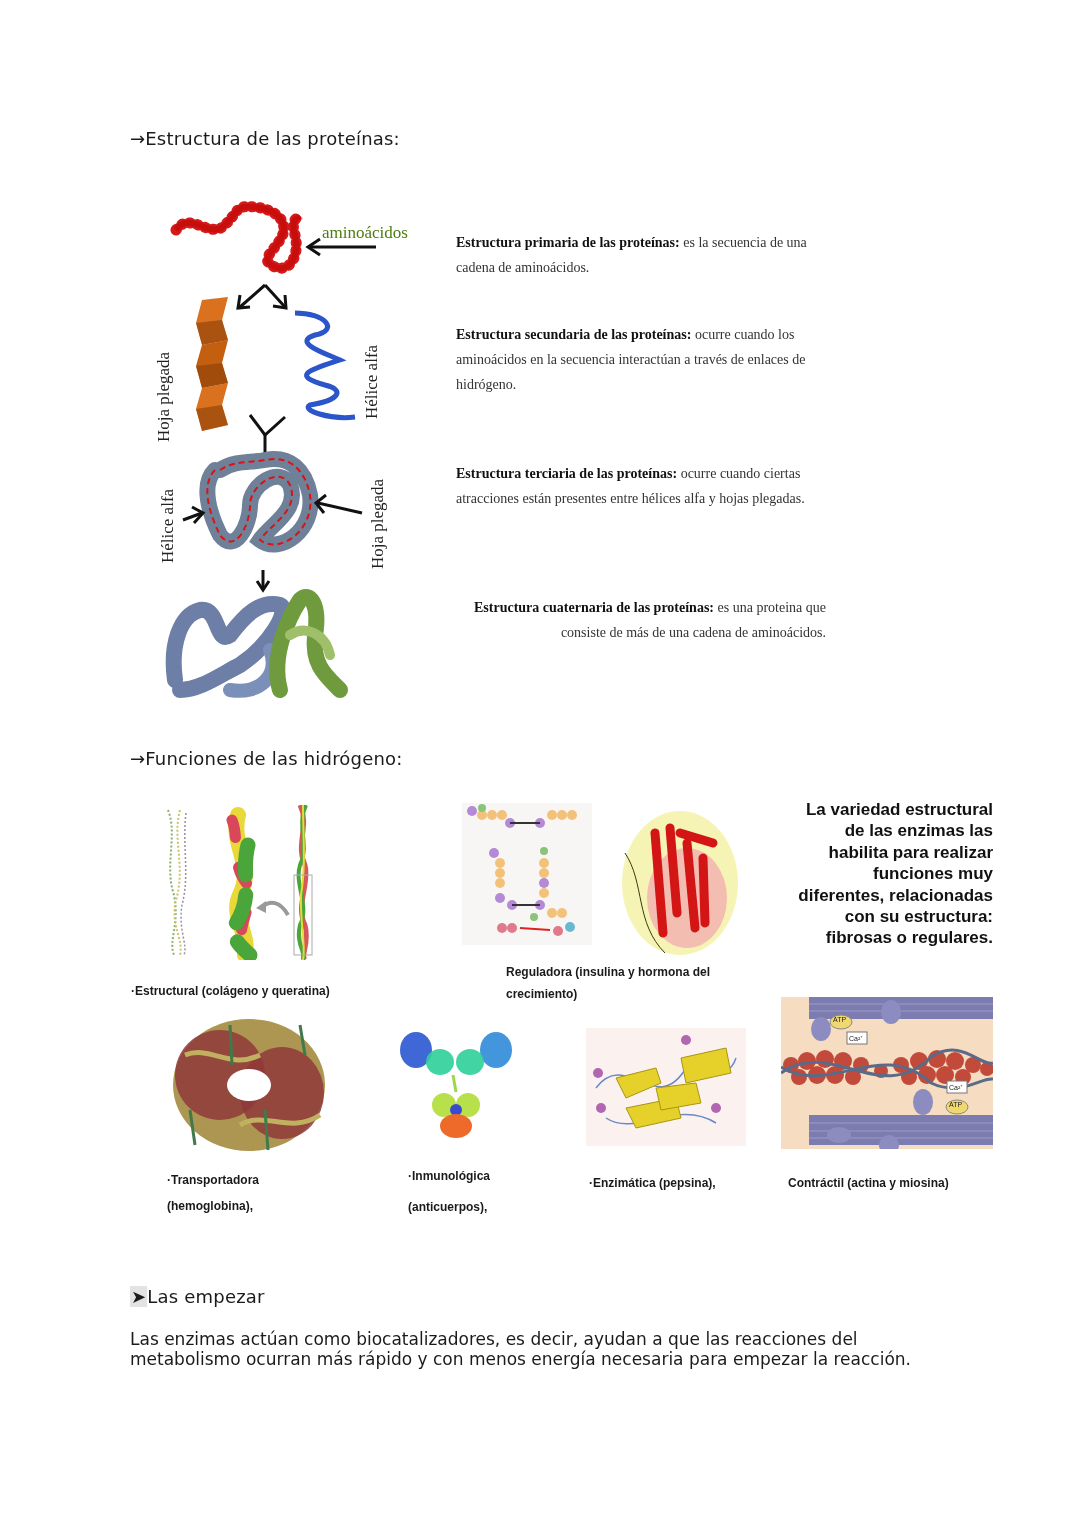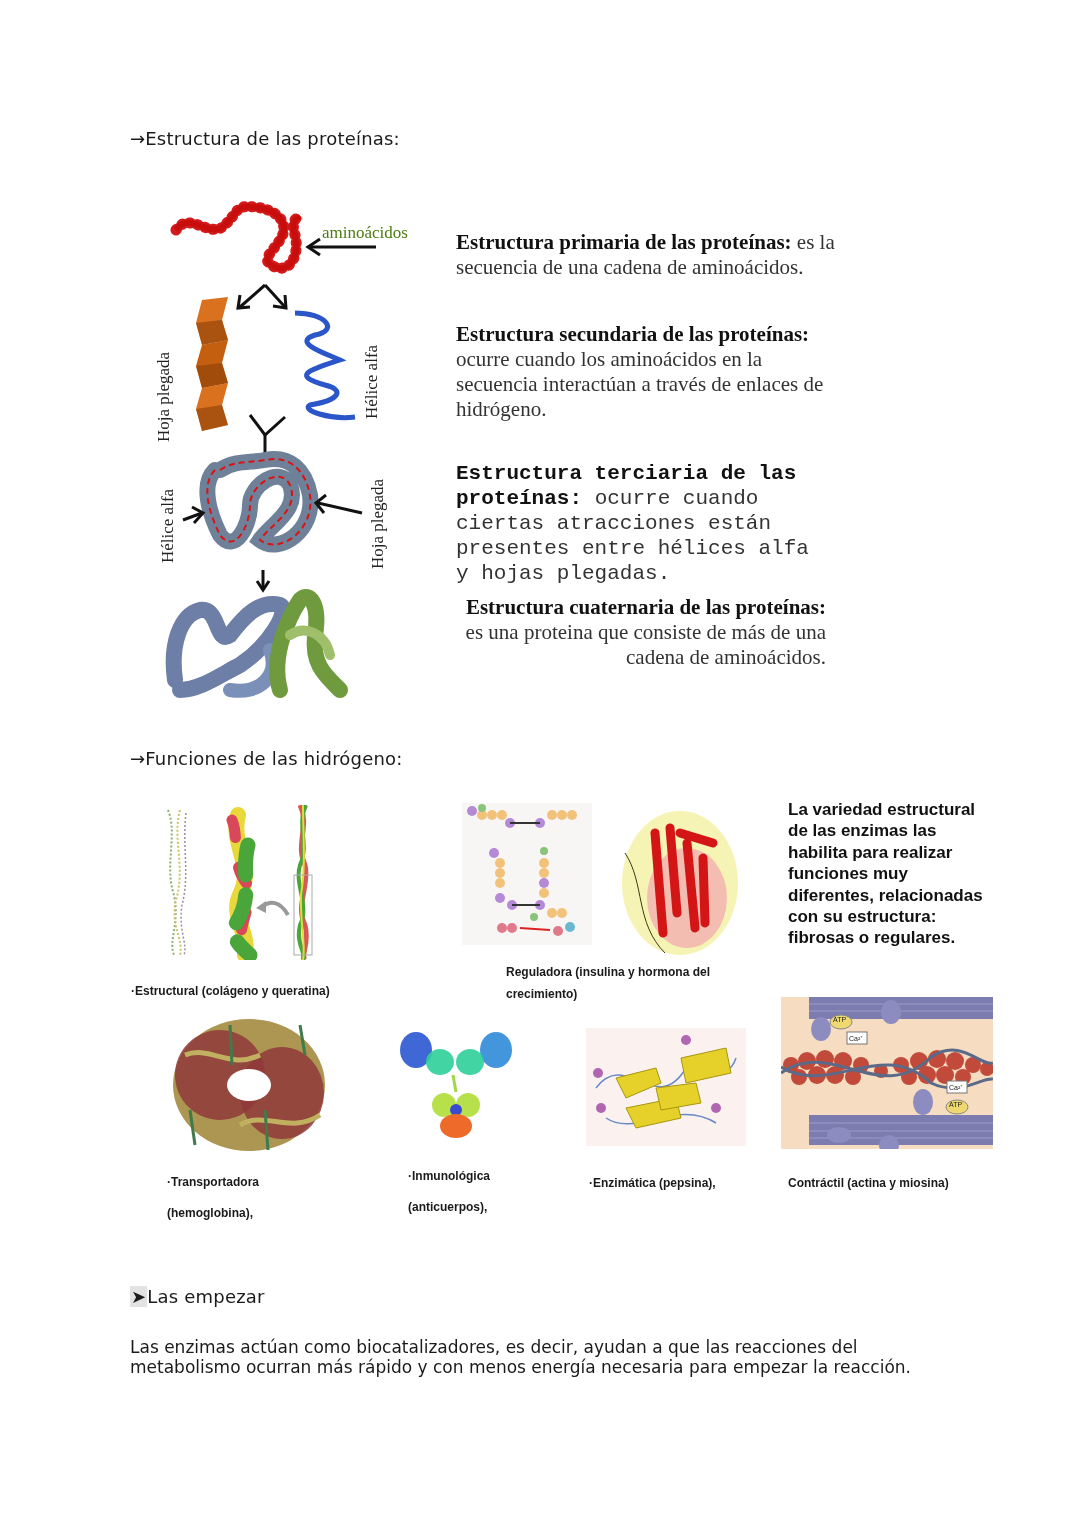--- a/index.html
+++ b/index.html
@@ -1,24 +1,24 @@
 <!DOCTYPE html>
 <html><head>
   <meta charset="utf-8">
   <style>
     html, body { margin:0; padding:0; background:#ffffff; }
     body { width:1080px; height:1525px; position:relative; overflow:hidden; color:#1a1a1a; font-family:"DejaVu Sans", sans-serif; }
     .abs { position:absolute; }
     .heading { font-family:"DejaVu Sans", sans-serif; font-size:18px; color:#1b1b1b; white-space:nowrap; letter-spacing:0.2px; }
-    .serif { font-family:"Liberation Serif", serif; color:#333; font-size:21px; line-height:25px; }
+    .serif { font-family:"Liberation Serif", serif; color:#333; font-size:14px; line-height:25px; }
     .serif b { color:#111; }
     .caption { font-family:"Liberation Sans", sans-serif; font-weight:bold; font-size:12px; color:#1a1a1a; line-height:22px; }
-    .note { font-family:"Liberation Sans", sans-serif; font-weight:bold; font-size:17px; color:#111; line-height:21.4px; }
+    .note { font-family:"Liberation Sans", sans-serif; font-weight:bold; font-size:17px; color:#111; line-height:21.4px;text-align:right; }
     .vlabel { font-family:"Liberation Serif", serif; font-size:17px; color:#222; white-space:nowrap; transform-origin:left top; transform:rotate(-90deg); }
-    .body-text { font-family:"DejaVu Sans", sans-serif; font-size:17px; color:#1b1b1b; line-height:20px;margin-top:8px; }
+    .body-text { font-family:"DejaVu Sans", sans-serif; font-size:17px; color:#1b1b1b; line-height:20px; }
     .bullet-box { display:inline-block; background:#e3e3e3; padding:0 1px; }
   </style>
 </head>
 <body>
 
 <div class="abs heading" style="left:130px; top:128px;">→Estructura de las proteínas:</div>
 
 <div class="abs" style="left:140px; top:195px; width:300px; height:520px;">
   <svg width="300" height="520" viewBox="0 0 300 520">
 
@@ -75,21 +75,21 @@
   <div class="abs vlabel" style="left:18px; top:368px;">Hélice alfa</div>
   <div class="abs vlabel" style="left:228px; top:374px;">Hoja plegada</div>
 </div>
 
 <div class="abs serif" style="left:456px; top:230px; width:380px;">
   <b>Estructura primaria de las proteínas:</b><span> es la secuencia de una cadena de aminoácidos.</span>
 </div>
 <div class="abs serif" style="left:456px; top:322px; width:370px;">
   <b>Estructura secundaria de las proteínas:</b><span> ocurre cuando los aminoácidos en la secuencia interactúan a través de enlaces de hidrógeno.</span>
 </div>
-<div class="abs serif" style="left:456px; top:461px; width:375px;font-family:Liberation Mono, monospace;">
+<div class="abs serif" style="left:456px; top:461px; width:375px;">
   <b>Estructura terciaria de las proteínas:</b><span> ocurre cuando ciertas atracciones están presentes entre hélices alfa y hojas plegadas.</span>
 </div>
 <div class="abs serif" style="left:456px; top:595px; width:370px;text-align:right;">
   <b>Estructura cuaternaria de las proteínas:</b><span> es una proteina que consiste de más de una cadena de aminoácidos.</span>
 </div>
 
 <div class="abs heading" style="left:130px; top:748px;">→Funciones de las hidrógeno:</div>
 
 <div class="abs" style="left:160px; top:805px; width:160px; height:155px;">
   <svg width="160" height="155">
@@ -182,21 +182,21 @@
         <path d="M70,110 C95,95 120,120 150,100"></path>
       </g>
     <g stroke="#3f7a4a" stroke-width="3" fill="none">
         <path d="M60,10 L62,50"></path>
         <path d="M95,95 L98,135"></path>
         <path d="M20,95 L25,130"></path>
         <path d="M130,10 L135,40"></path>
       </g>
   </svg>
 </div>
-<div class="abs caption" style="left:167px; top:1167px; line-height:31px; width:150px;">·Transportadora (hemoglobina),</div>
+<div class="abs caption" style="left:167px; top:1167px; line-height:26px; width:150px;">·Transportadora (hemoglobina),</div>
 
 <div class="abs" style="left:398px; top:1030px; width:115px; height:110px;">
   <svg width="115" height="110">
     <ellipse cx="18" cy="20" rx="16" ry="18" fill="#2a56d0" opacity="0.9"></ellipse>
     <ellipse cx="42" cy="32" rx="14" ry="13" fill="#2fcf9a" opacity="0.9"></ellipse>
     <ellipse cx="98" cy="20" rx="16" ry="18" fill="#2f8ad8" opacity="0.9"></ellipse>
     <ellipse cx="72" cy="32" rx="14" ry="13" fill="#2fcf9a" opacity="0.9"></ellipse>
     <path d="M55,45 L58,62" stroke="#9ed84a" stroke-width="3"></path>
     <ellipse cx="46" cy="75" rx="12" ry="12" fill="#b8e04a"></ellipse>
     <ellipse cx="70" cy="75" rx="12" ry="12" fill="#b8e04a"></ellipse>

